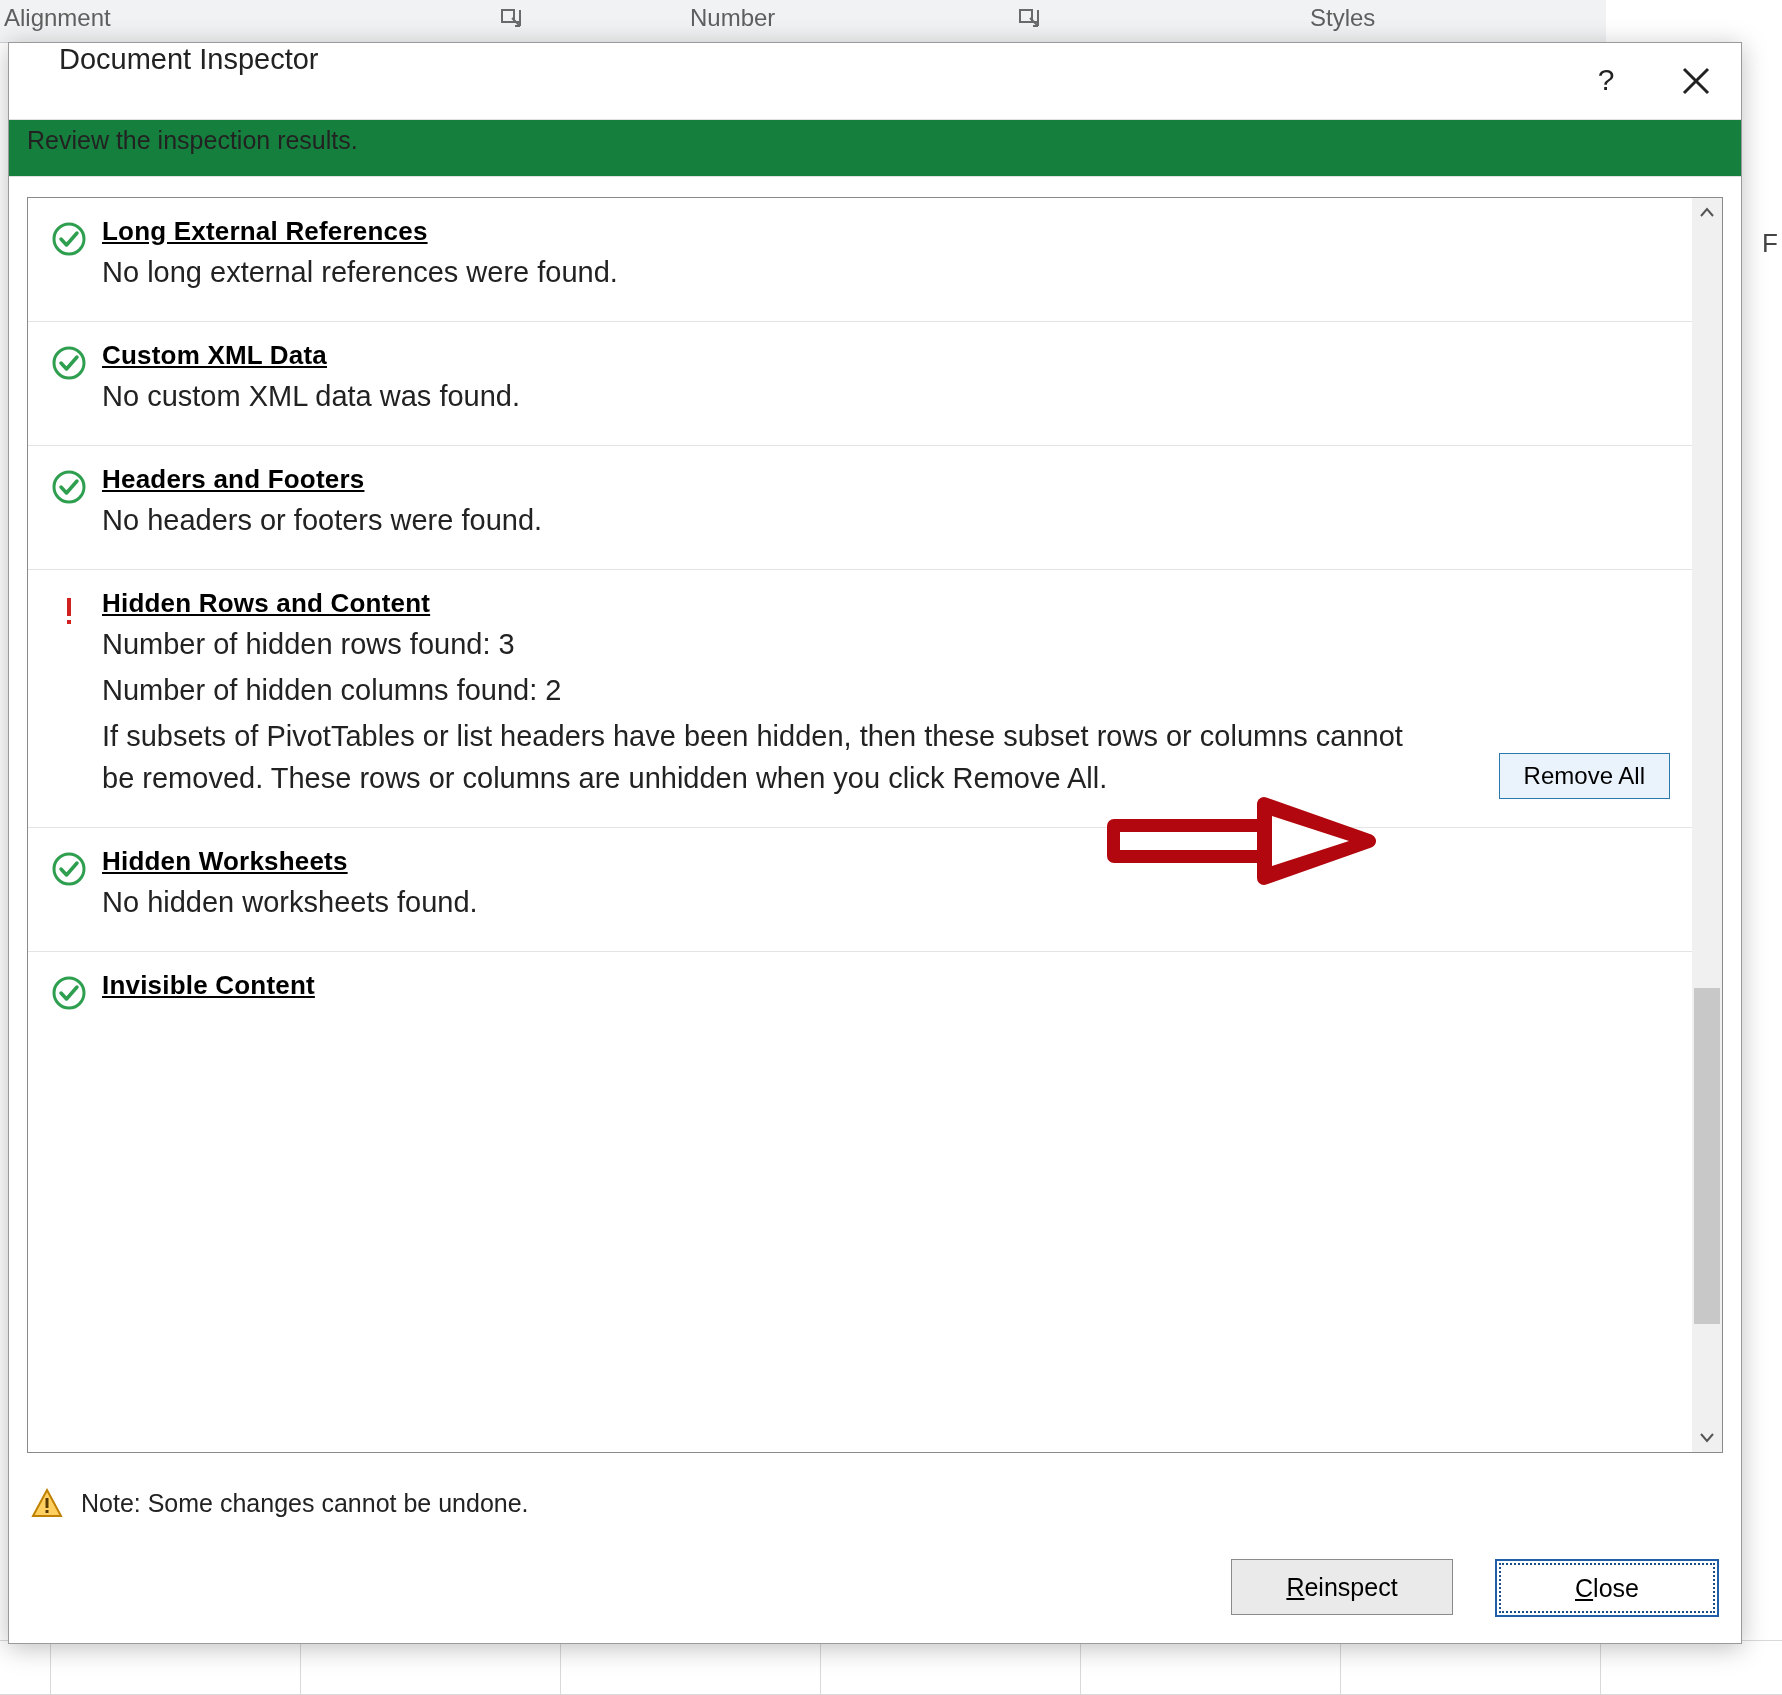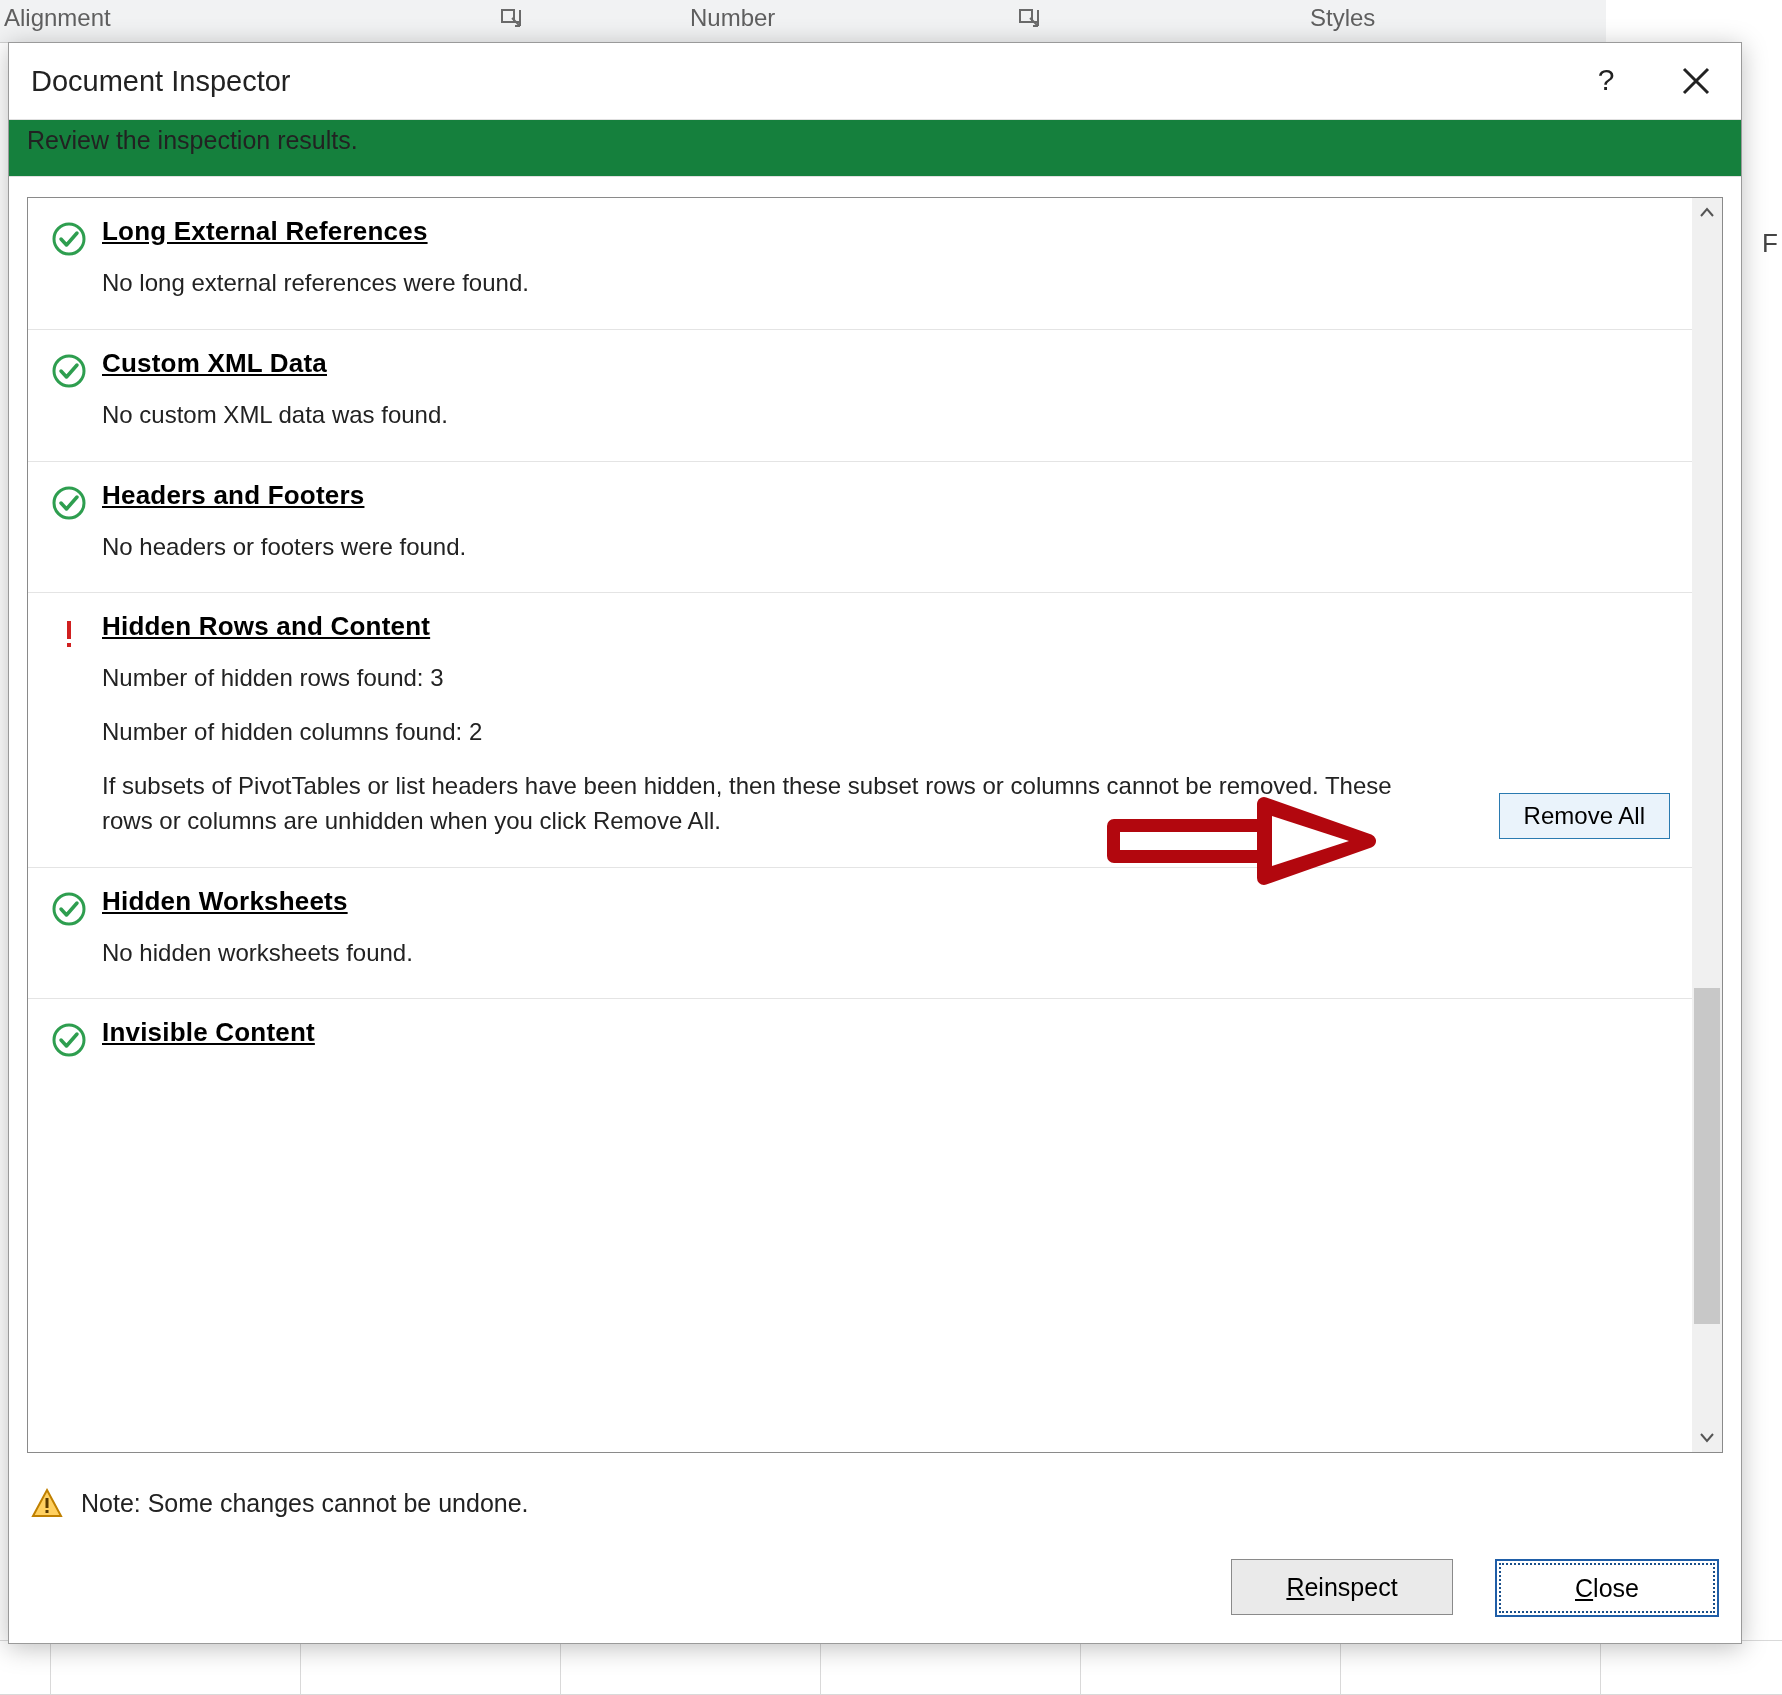--- a/index.html
+++ b/index.html
@@ -10,21 +10,21 @@
   .ribbon-label{position:absolute;top:4px;color:#5f5f5f;font-size:24px;}
   .launcher{position:absolute;top:8px;width:22px;height:22px;}
   .launcher svg{display:block;}
   .col-letter{position:absolute;right:0;top:228px;width:24px;font-size:26px;color:#444;text-align:center;}
   .grid-cells{position:absolute;left:0;top:1640px;width:1782px;height:55px;}
   .grid-cells .vline{position:absolute;top:0;height:55px;width:1px;background:#d9d9d9;}
   .grid-cells .hline{position:absolute;left:0;width:1782px;height:1px;background:#d9d9d9;}
 
   
   .dialog{position:absolute;left:8px;top:42px;width:1732px;height:1600px;background:#fff;border:1px solid #9a9a9a;box-shadow:0 4px 24px rgba(0,0,0,0.25);}
-  .titlebar{height:76px;display:flex;align-items:center;background:#fff;}
+  .titlebar{height:76px;display:flex;background:#fff;margin-left:28px;}
   .titlebar .title{padding-left:22px;font-size:29px;color:#222;}
   .titlebar .spacer{flex:1;}
   .titlebar .winbtn{width:90px;height:76px;display:flex;align-items:center;justify-content:center;color:#222;}
   .titlebar .winbtn svg{display:block;}
 
   .instruction-bar{height:58px;background:#15803d;border-top:1px solid #e0e0e0;border-bottom:1px solid #e0e0e0;padding-left:18px;padding-top:6px;font-size:25px;color:#222;box-sizing:border-box;}
 
   .results-frame{position:absolute;left:18px;top:154px;right:18px;bottom:190px;border:1px solid #8a8a8a;background:#fff;display:flex;}
   .results-scroll{flex:1;overflow:hidden;}
   .scrollbar{width:30px;background:#f0f0f0;position:relative;}
@@ -32,21 +32,21 @@
   .scrollbar .arrow.up{top:0;}
   .scrollbar .arrow.down{bottom:0;}
   .scrollbar .thumb{position:absolute;left:2px;width:26px;background:#c8c8c8;border-radius:0;}
 
   .item{display:flex;border-bottom:1px solid #e4e4e4;padding:18px 22px 28px 8px;}
   .item:last-child{border-bottom:none;}
   .item .icon{width:66px;flex-shrink:0;display:flex;justify-content:center;padding-top:4px;}
   .item .icon svg{display:block;}
   .item .body{flex:1;padding-right:10px;}
   .item .body .item-title{font-weight:700;font-size:26px;letter-spacing:.2px;text-decoration:underline;}
-  .item .body .line{font-size:24px;color:#222;margin-top:19px;line-height:1.45;}
+  .item .body .line{font-size:29px;color:#222;margin-top:4px;line-height:1.45;}
   .item .side{width:240px;flex-shrink:0;display:flex;align-items:flex-end;justify-content:flex-end;padding-top:4px;}
 
   .btn-remove{border:1px solid #2a7ab0;background:#eaf3fb;color:#000;font-size:24px;padding:8px 24px;cursor:pointer;}
 
   
   .anno-arrow{position:absolute;pointer-events:none;}
 
   .footer{position:absolute;left:0;right:0;bottom:0;height:180px;}
   .note-row{display:flex;align-items:center;padding:24px 18px 0 18px;}
   .note-row .warn{width:40px;display:flex;justify-content:center;margin-right:14px;}

